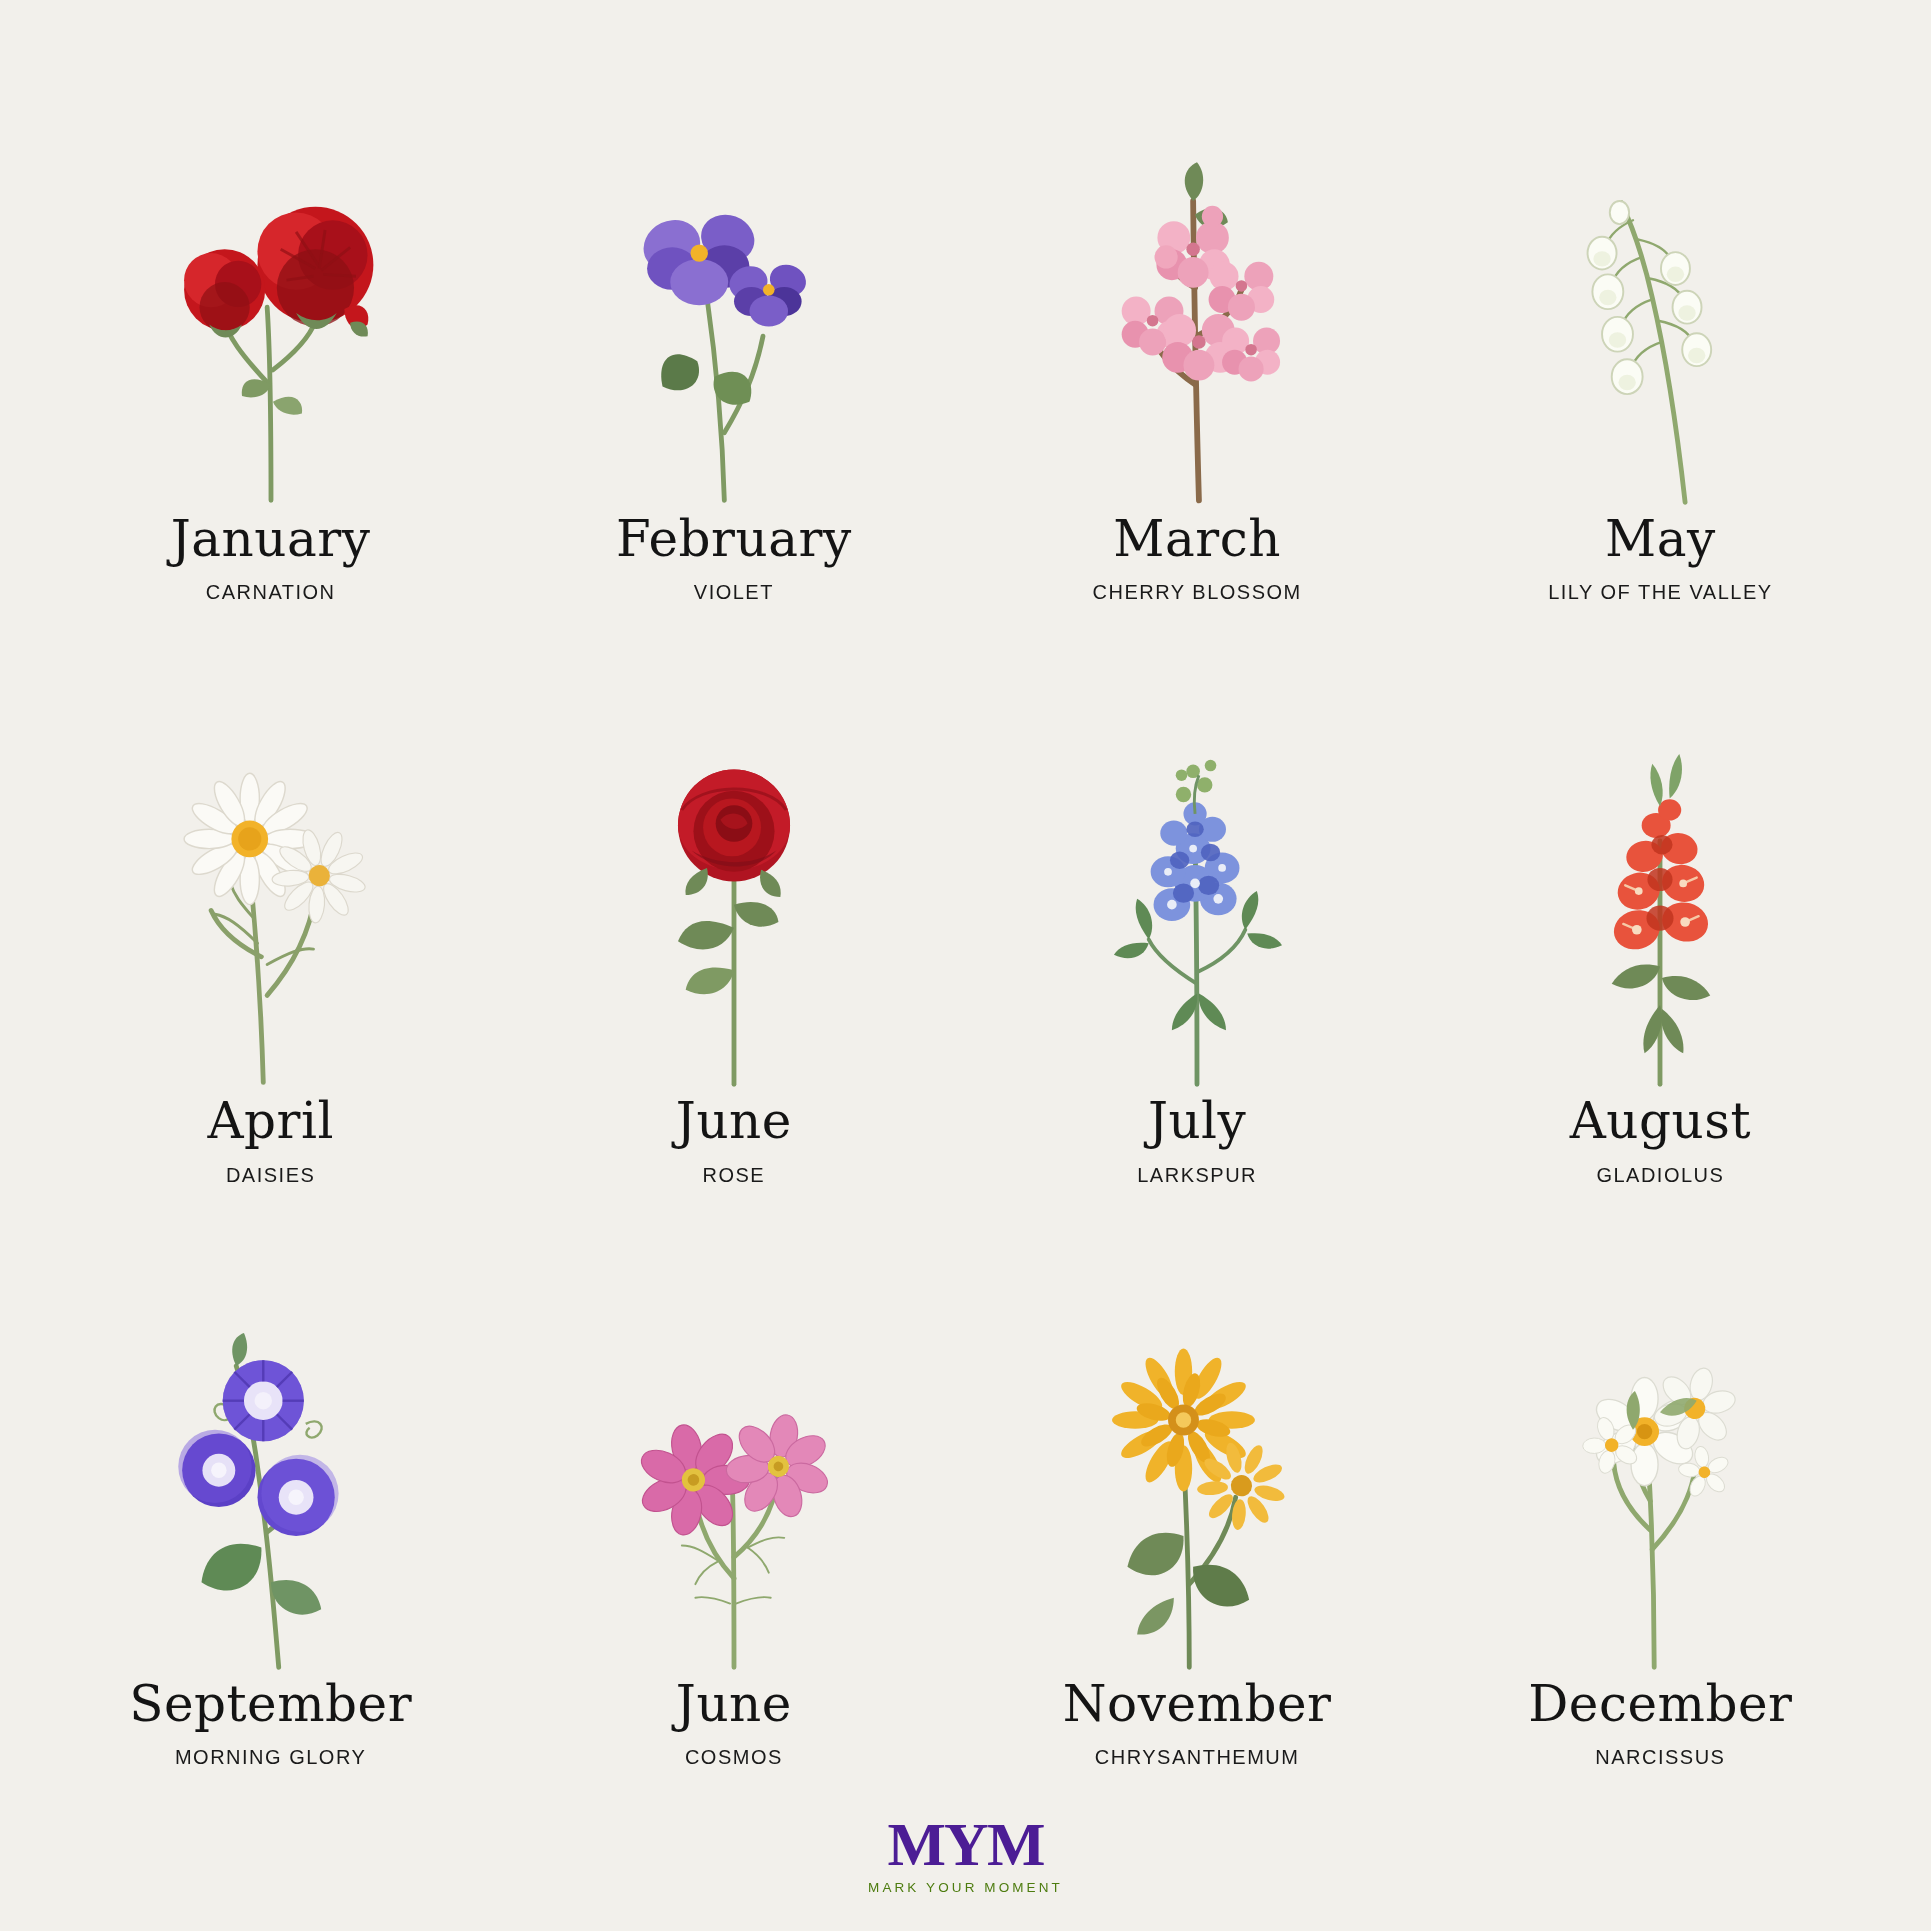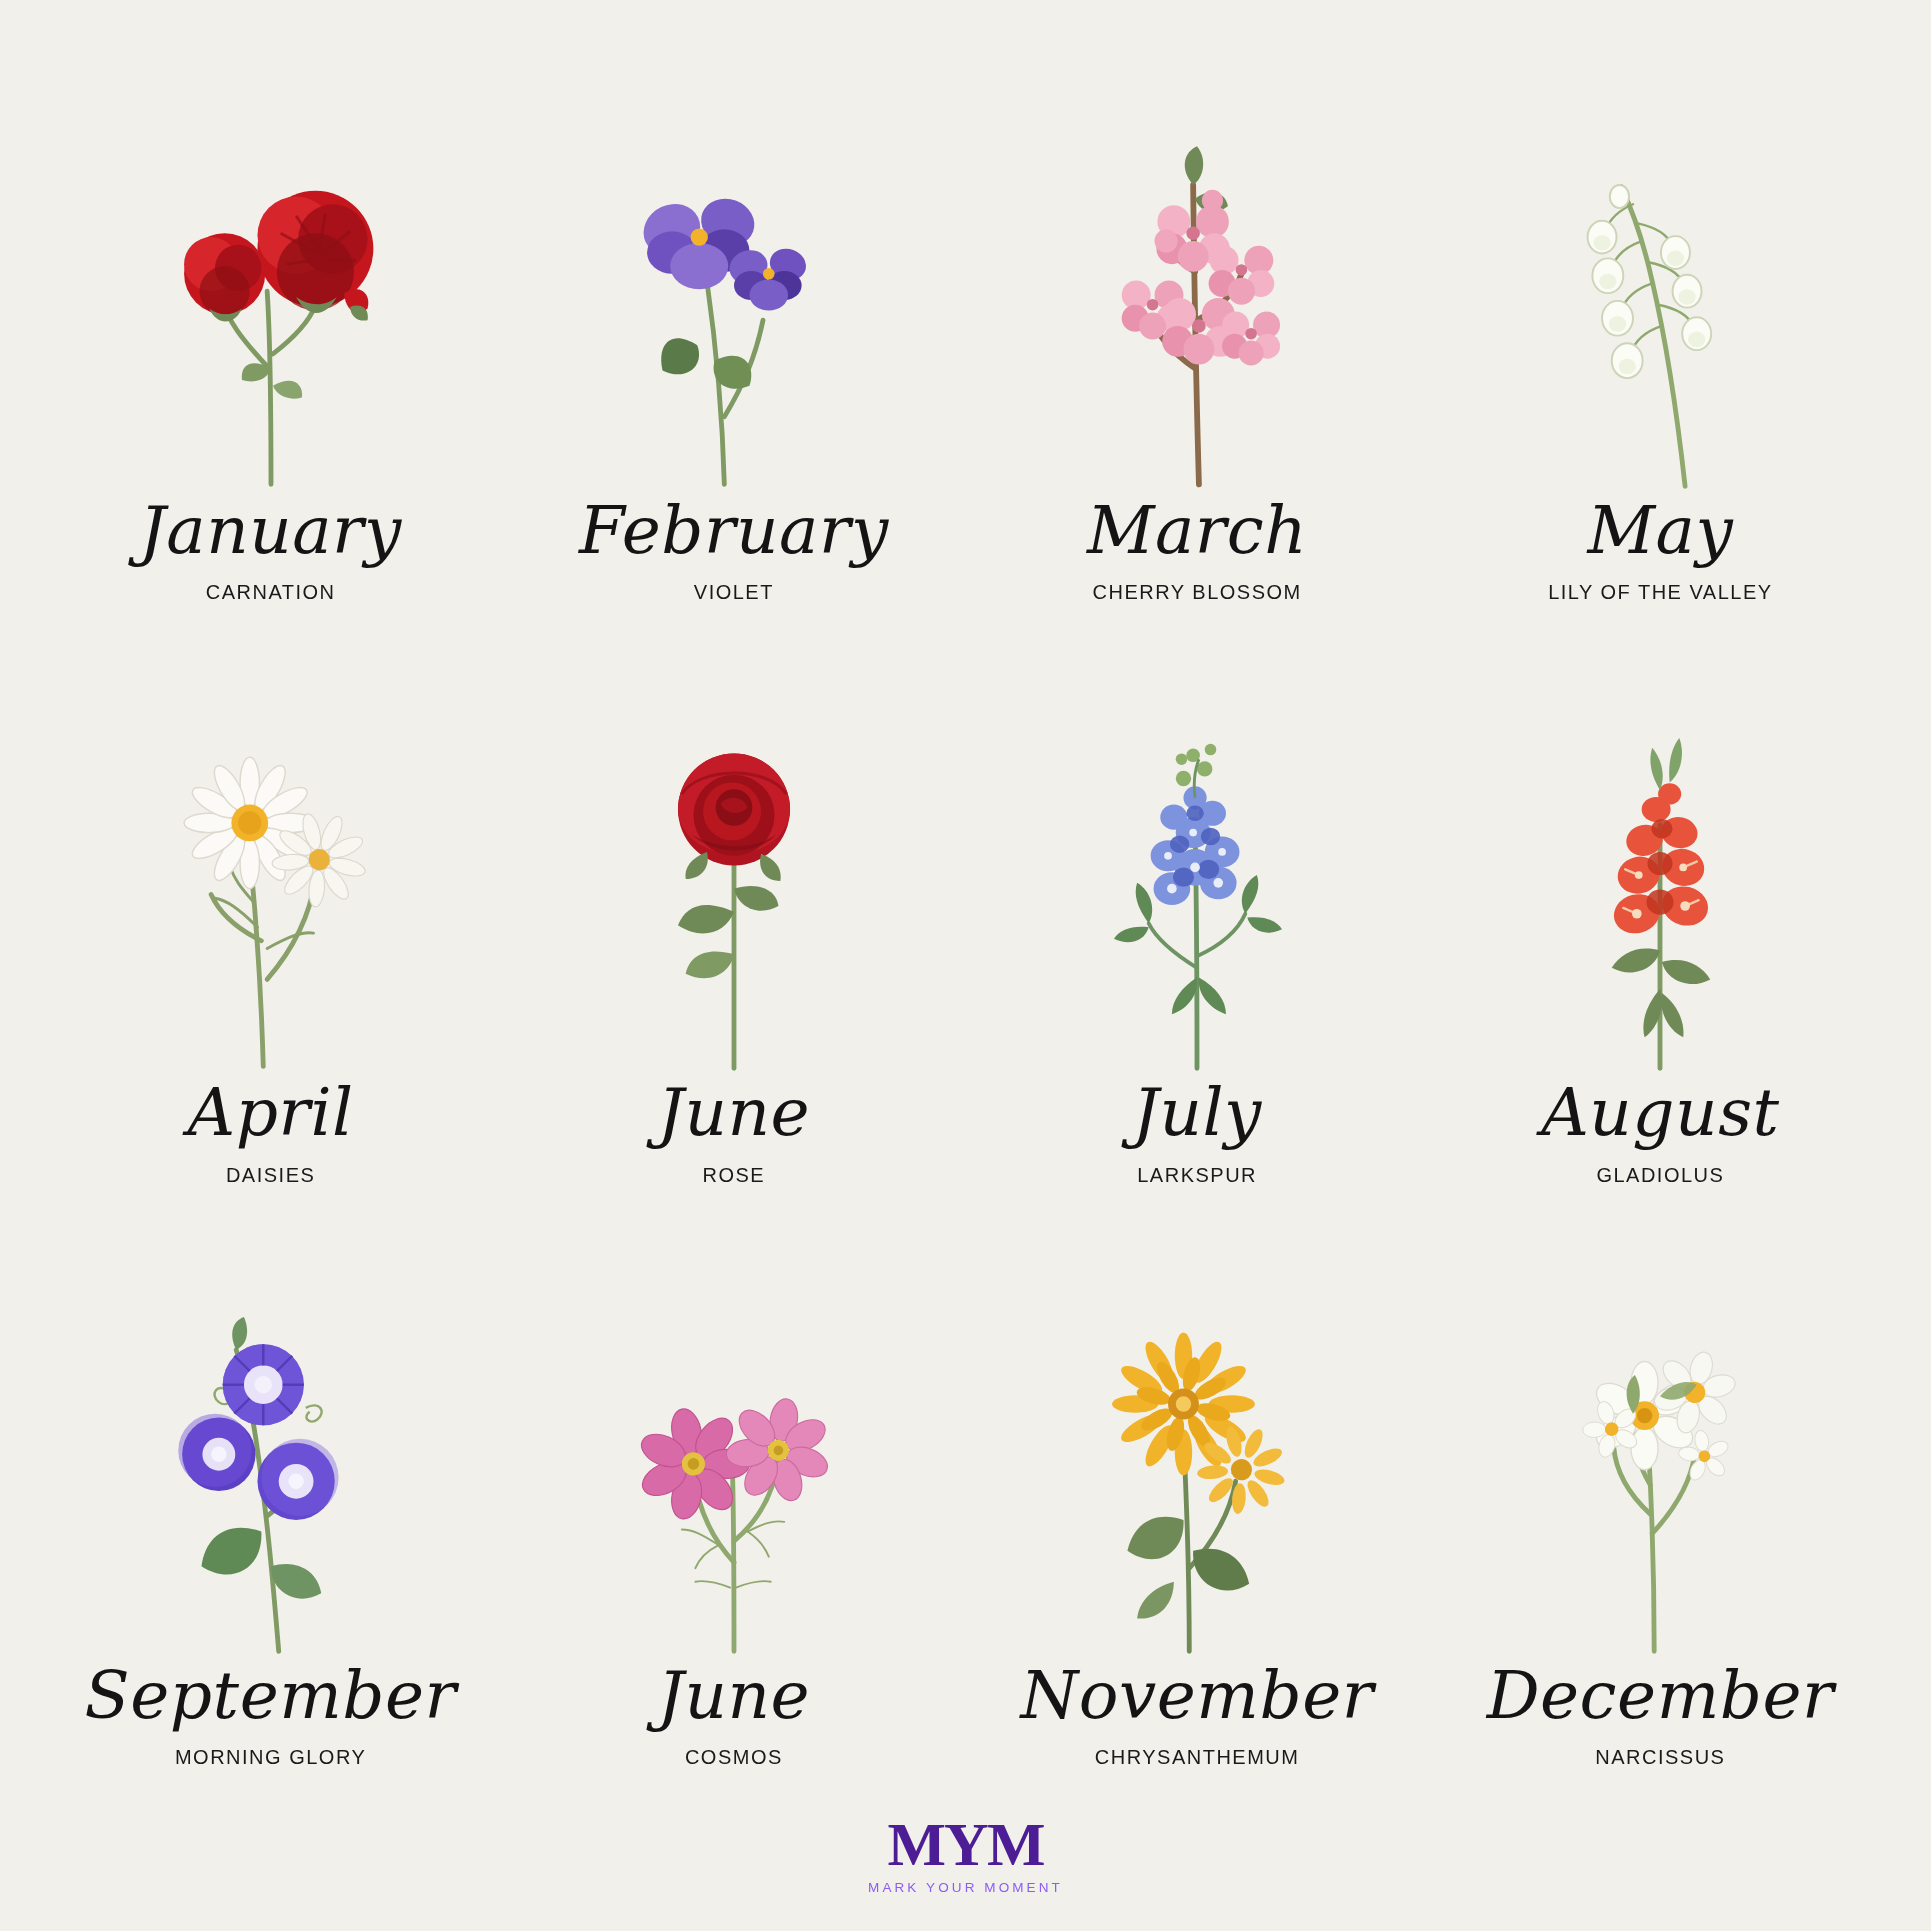--- a/index.html
+++ b/index.html
@@ -46,23 +46,22 @@
     display: flex;
     align-items: flex-end;
     justify-content: center;
     padding-bottom: 3.9px;
   }
   .art svg {
     display: block;
   }
   .month {
     font-family: "DejaVu Serif", serif;
-    font-style: italic;
     font-weight: 400;
-    font-size: 66px;
+    font-size: 50px;
     line-height: 1.0;
     letter-spacing: 0.5px;
     color: #141414;
     margin: 0 0 17.4px 0;
     white-space: nowrap;
   }
   .flower {
     font-family: "Liberation Sans", sans-serif;
     font-size: 20px;
     letter-spacing: 1.5px;
@@ -90,21 +89,21 @@
     font-size: 62px;
     letter-spacing: -1.9px;
     line-height: 1;
     color: #4c1d95;
     -webkit-text-stroke: 0px;
   }
   .brand-sub {
     font-family: "Liberation Sans", sans-serif;
     font-size: 13.5px;
     letter-spacing: 3.1px;
-    color: #8b5cf6;
+    color: #4d7c0f;
   }
 </style>
 </head>
 <body>
 
 <div class="poster">
 
   <div class="grid">
 
     <div class="cell row1">

